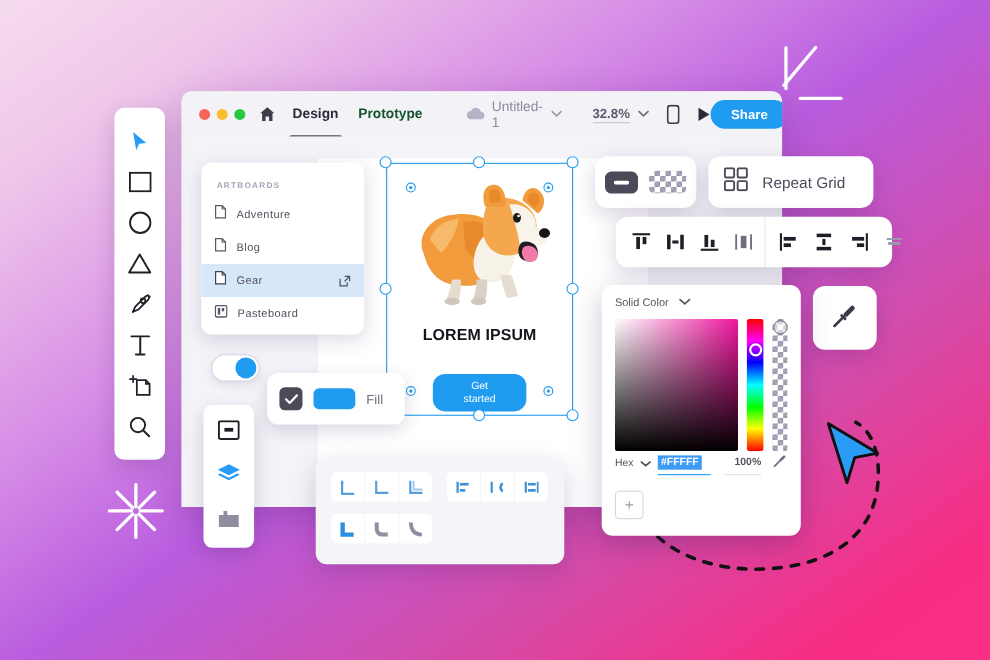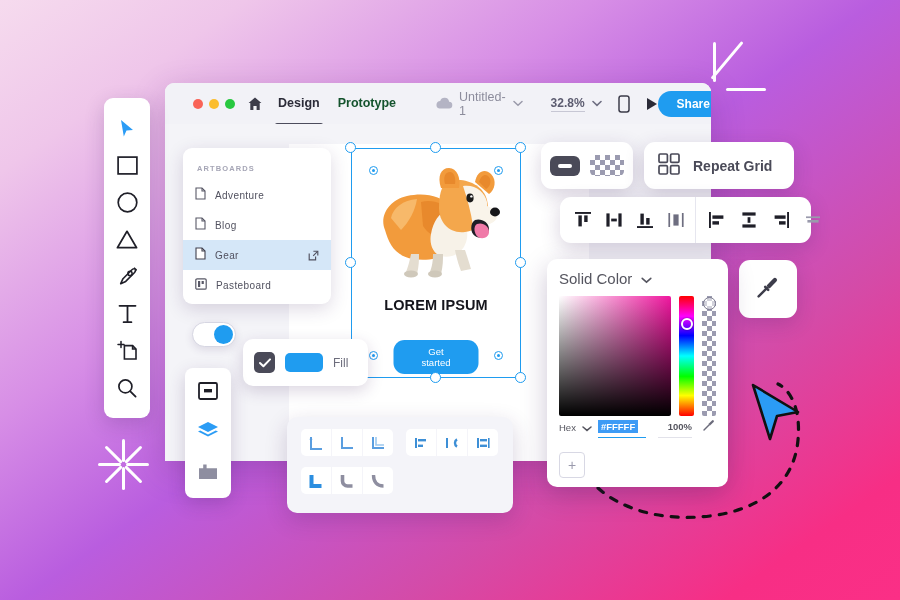--- a/index.html
+++ b/index.html
@@ -27,21 +27,21 @@
   .cursor-big { position:absolute; left:748px; top:382px; width:56px; height:62px; }
 
   
   .window {
     position:absolute; left:165px; top:83px; width:546px; height:378px;
     background:#f4f4f8; border-radius:9px 9px 0 0;
     box-shadow:0 10px 34px rgba(70,20,80,.22);
     overflow:hidden;
   }
   .titlebar { height:41px; background:#f2f2f7; display:flex; align-items:center;
-              padding:0 28px; position:relative; }
+              padding:0 16px; position:relative; }
   .lights { display:flex; gap:6px; margin-right:12px; }
   .lights span { width:10px; height:10px; border-radius:50%; display:block; }
   .l-r{background:#f96357;} .l-y{background:#fbbd2e;} .l-g{background:#28c840;}
   .home-ic { width:20px; margin-right:14px; display:flex; align-items:center; justify-content:center; }
   .tab { font-size:12.5px; color:#14532d; margin-right:16px; position:relative; padding:11px 1px 12px; font-weight:600; }
   .tab.active { color:#2b2b38; }
   .tab.active:after { content:""; position:absolute; left:-2px; right:-2px; bottom:-5px;
                       height:4px; background:#4c4c5c; border-radius:2px; }
   .cloud-ic { margin:0 6px 0 22px; display:flex; align-items:center; }
   .fname { font-size:12.5px; color:#8c8c9c; }
@@ -100,21 +100,21 @@
   .hndl.c { width:9px; height:9px; }
   .hndl.c:after { content:""; position:absolute; left:50%; top:50%; width:3px; height:3px;
                   margin:-1.5px 0 0 -1.5px; border-radius:50%; background:#1f9cf0; }
   .art-head { position:absolute; left:0; right:0; top:148px; text-align:center;
               font-size:14.5px; font-weight:800; color:#15151c; line-height:1.25; letter-spacing:.1px; }
   .art-btn { position:absolute; left:50%; transform:translateX(-50%); top:192px; background:#1f9cf0;
              color:#fff; font-size:9.5px; padding:6px 22px; border-radius:11px; border:none; }
 
   
   .pill-card { position:absolute; background:#fff; border-radius:11px;
-               box-shadow:0 6px 20px rgba(60,30,90,.2); display:flex; align-items:center;font-weight:bold; }
+               box-shadow:0 6px 20px rgba(60,30,90,.2); display:flex; align-items:center; }
   .p-opacity { left:541px; top:142px; width:92px; height:47px; justify-content:center; gap:10px; }
   .op-dark { width:30px; height:20px; border-radius:6px; background:#4a4a58;
              display:flex; align-items:center; justify-content:center; }
   .op-check { width:34px; height:21px; border-radius:5px; overflow:hidden;
               background-image:
                 linear-gradient(45deg,#9b9bb0 25%,transparent 25%,transparent 75%,#9b9bb0 75%),
                 linear-gradient(45deg,#9b9bb0 25%,transparent 25%,transparent 75%,#9b9bb0 75%);
               background-size:10px 10px; background-position:0 0,5px 5px; background-color:#fff; }
   .p-grid { left:644px; top:142px; width:150px; height:47px; padding:0 14px; gap:13px; }
   .grid-lb { font-size:14px; color:#4a4a58; }
@@ -124,21 +124,21 @@
   .al-grp.g2 { padding:0 12px; gap:14px; border-left:1.5px solid #e6e6ef; }
   .al-ic { display:flex; align-items:center; justify-content:center; }
 
   .p-dropper { left:739px; top:260px; width:58px; height:58px; border-radius:11px;
                justify-content:center; }
 
   
   .picker { position:absolute; left:547px; top:259px; width:181px; height:228px; background:#fff;
             border-radius:10px; box-shadow:0 8px 26px rgba(60,30,90,.25); padding:11px 12px; z-index:8; }
   .pk-head { display:flex; align-items:center; gap:9px; margin-bottom:9px; }
-  .pk-head span { font-size:15px; color:#55555f; }
+  .pk-head span { font-size:10px; color:#55555f; }
   .pk-body { display:flex; gap:8px; height:120px; }
   .sv { flex:1; border-radius:2px; position:relative;
         background:
           linear-gradient(to top, #000, rgba(0,0,0,0)),
           linear-gradient(to right, #fff, #f0179f); }
   .hue { width:15px; border-radius:2px; position:relative;
          background:linear-gradient(to bottom,#ff0000,#ff00ff 17%,#0000ff 33%,#00ffff 50%,#00ff00 67%,#ffff00 83%,#ff0000 100%); }
   .hue-knob { position:absolute; left:50%; top:23%; width:12px; height:12px; margin:-6px 0 0 -6px;
               border-radius:50%; border:2.2px solid #fff; box-shadow:0 0 2px rgba(0,0,0,.5); }
   .alpha { width:14px; border-radius:2px; position:relative;

